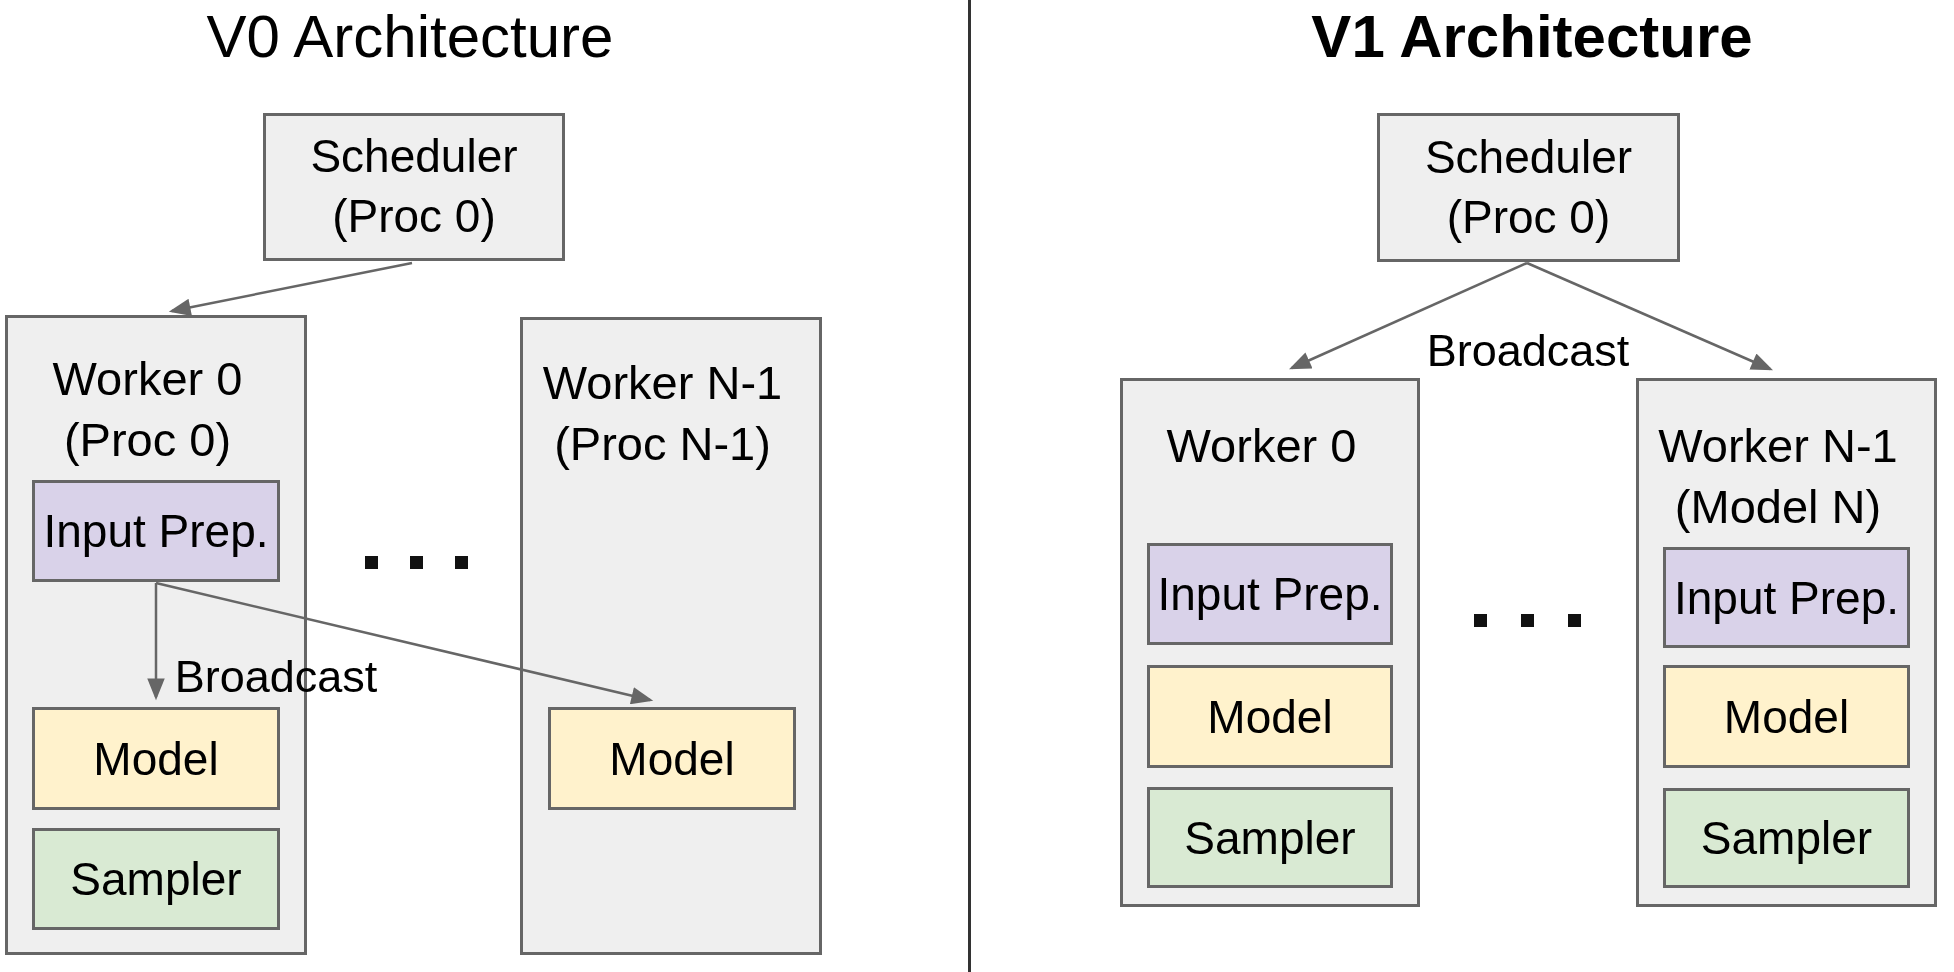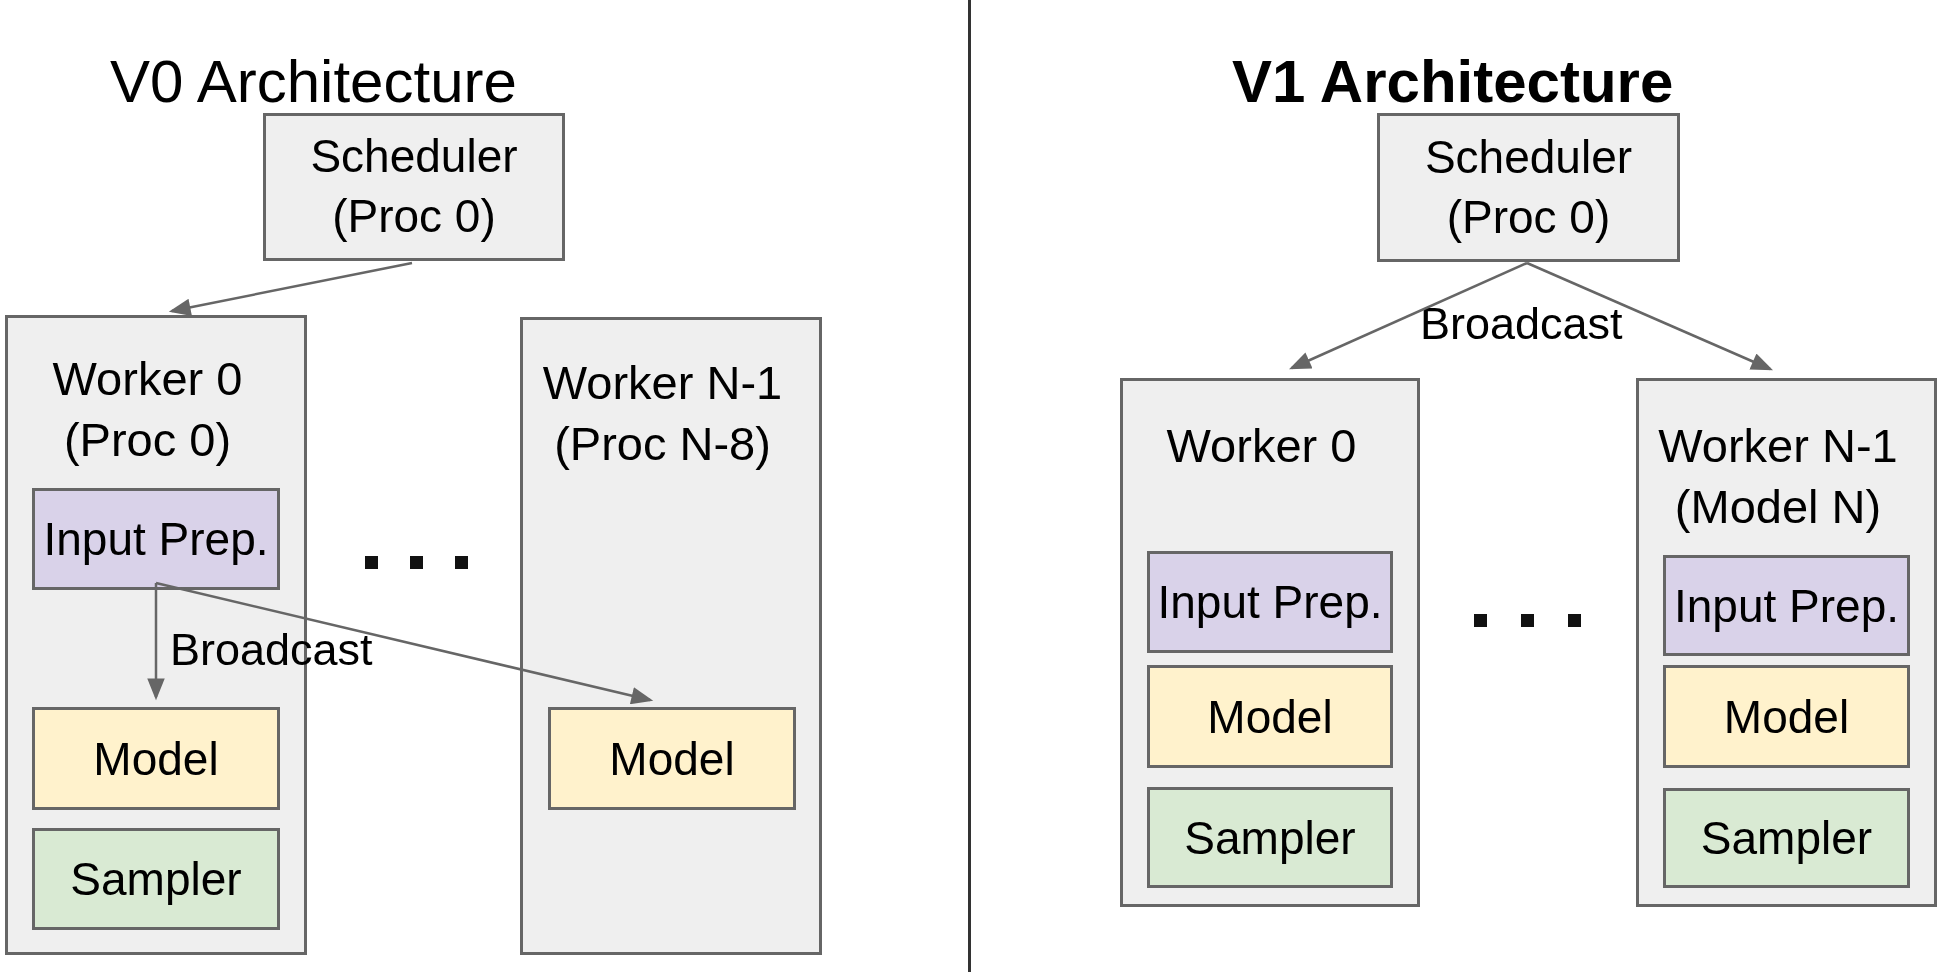--- a/index.html
+++ b/index.html
@@ -10,25 +10,25 @@
   }
   #canvas {
     position: relative;
     width: 1954px;
     height: 972px;
     background: #ffffff;
     overflow: hidden;
   }
   .arch-title {
     position: absolute;
+    text-align: center;
     font-size: 60px;
     line-height: 1.1;
     color: var(--text, #000);
     white-space: nowrap;
-    margin-top: 45px;
   }
   .box {
     position: absolute;
     box-sizing: border-box;
     border: 3px solid var(--box-border, #666);
     background: var(--box-fill, #efefef);
   }
   .scheduler {
     display: flex;
     align-items: center;
@@ -48,28 +48,29 @@
     line-height: 1.3;
     white-space: nowrap;
   }
   .inner {
     display: flex;
     align-items: center;
     justify-content: center;
     font-size: 46px;
     white-space: nowrap;
   }
-  .prep    { background: var(--input-prep-fill, #d9d2e9); margin-top: 8px; }
+  .prep    { background: var(--input-prep-fill, #d9d2e9); }
   .model   { background: var(--model-fill, #fff2cc); }
   .sampler { background: var(--sampler-fill, #d9ead3); }
   .bcast {
     position: absolute;
     font-size: 45px;
-    text-align: left;
-    white-space: nowrap;
+    text-align: center;
+    white-space: nowrap;
+    margin-top: 27px;
   }
   .dots {
     position: absolute;
     display: flex;
     align-items: center;
   }
   .dots i {
     display: block;
     width: 13px; height: 13px;
     background: var(--ellipsis, #111);
@@ -122,21 +123,21 @@
 
   <div class="dots" id="dots-v0" style="left:365px; top:556px;">
       <i></i>
       <i></i>
       <i></i>
     </div>
 
   <div class="box" style="left:520px; top:317px; width:302px; height:638px;">
     <div class="worker-title" style="top:32px;">
       <div>Worker N-1</div>
-      <div>(Proc N-8)</div>
+      <div>(Proc N-1)</div>
     </div>
     <div class="box inner model" style="left:25px; top:387px; width:248px; height:103px;">
       <span>Model</span>
     </div>
   </div>
 
   <div id="divider"></div>
 
   <div class="arch-title" style="left:1232px; top:4px; width:600px;font-weight:bold;">V1 Architecture</div>
 

